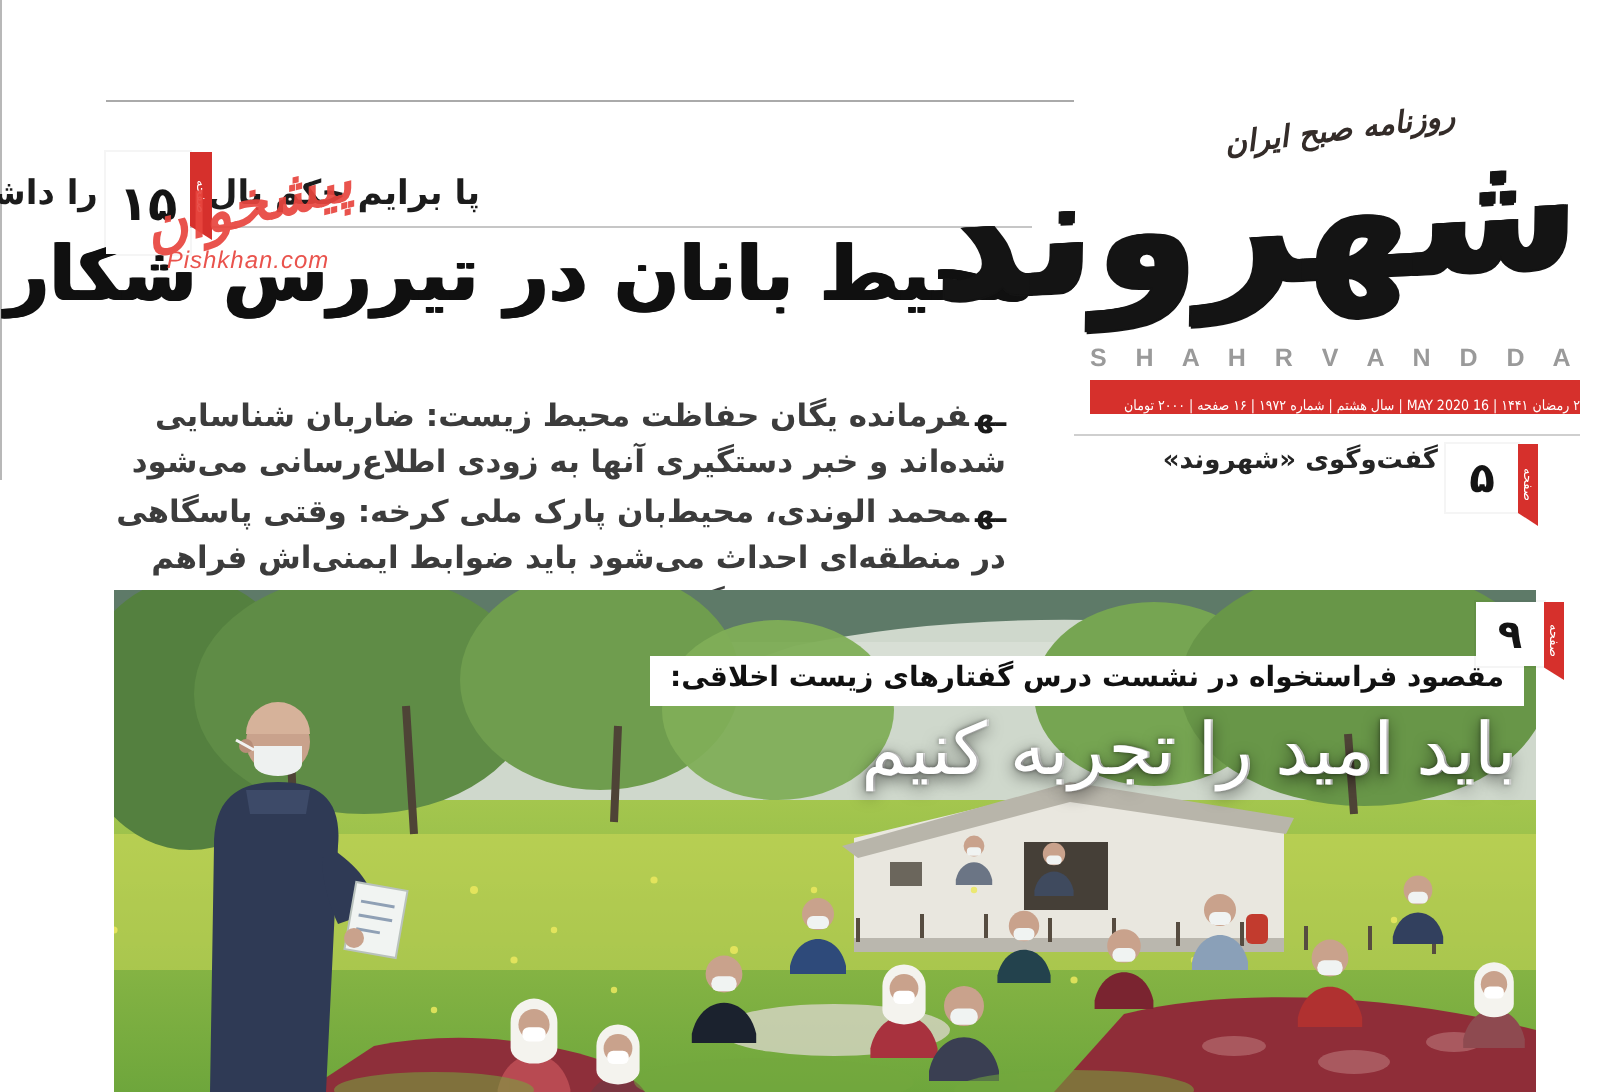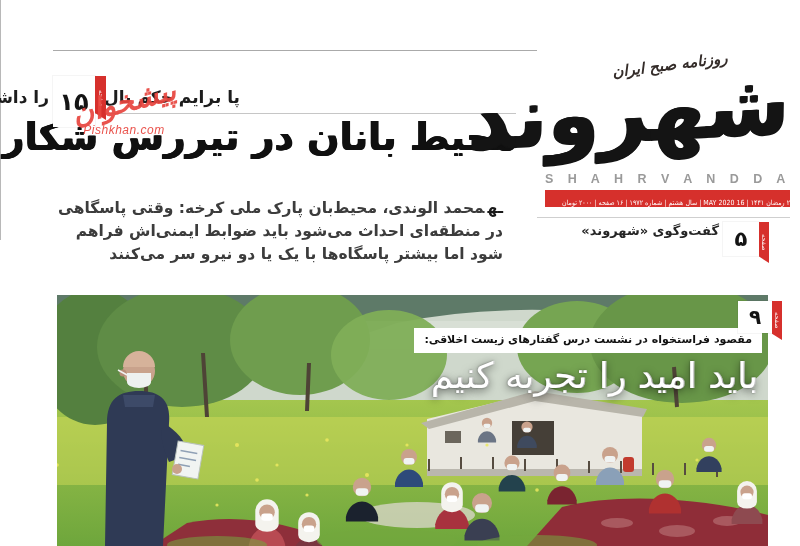--- a/index.html
+++ b/index.html
@@ -87,21 +87,21 @@
     position:absolute; right:11px; top:256px; direction:rtl; white-space:nowrap;
     font-size:23px; font-weight:bold; color:#101010;
     text-shadow:.5px 0 0 #101010, -.5px 0 0 #101010;
   }
 
   
   .photo-wrap { position:absolute; left:57px; top:295px; width:711px; height:251px; }
   .photo-wrap svg { display:block; }
   .photo-kicker {
     position:absolute; right:6px; top:33px; background:#fff; color:#111;
-    direction:rtl; white-space:nowrap; font-size:11px; font-weight:bold;
+    direction:rtl; white-space:nowrap; font-size:14px; font-weight:bold;
     padding:2px 10px 4px 10px; line-height:19px;
   }
   .photo-headline {
     position:absolute; right:10px; top:60px; direction:rtl; white-space:nowrap;
     color:#fff; font-size:36px; font-weight:normal;
     text-shadow:0 2px 8px rgba(0,0,0,.65), 0 0 2px rgba(0,0,0,.5), 1px 0 0 #fff;
   }
 
   
   .watermark { position:absolute; left:64px; top:88px; width:120px; text-align:center; z-index:6; color:#e8453e; opacity:.92; }
@@ -121,20 +121,21 @@
   <div class="lead-kicker l2">پا برایم حکم بال پرنده را داشت</div>
 
   <div class="badge badge-15">
     <div class="badge-num">۱۵</div>
     <div class="badge-tab">صفحه</div>
   </div>
 
   <h1 class="lead-headline">محیط بانان در تیررس شکارچیان</h1>
 
   <div class="lead-bullets">
+    <p><span class="marker">ـه</span><span>فرمانده یگان حفاظت محیط زیست: ضاربان شناسایی شده‌اند و خبر دستگیری آنها به زودی اطلاع‌رسانی می‌شود</span></p>
     <p><span class="marker">ـه</span><span>محمد الوندی، محیط‌بان پارک ملی کرخه: وقتی پاسگاهی در منطقه‌ای احداث می‌شود باید ضوابط ایمنی‌اش فراهم شود اما بیشتر پاسگاه‌ها با یک یا دو نیرو سر می‌کنند</span></p>
   </div>
 
   <div class="mast-tagline">روزنامه صبح ایران</div>
   <div class="mast-logo">شهروند</div>
   <div class="mast-url">S H A H R V A N D D A I L Y . I R</div>
   <div class="mast-dateline">
     <span>شنبه | ۲۷ اردیبهشت ۱۳۹۹ | ۲۲ رمضان ۱۴۴۱ | 16 MAY 2020 | سال هشتم | شماره ۱۹۷۲ | ۱۶ صفحه | ۲۰۰۰ تومان</span>
   </div>
 

